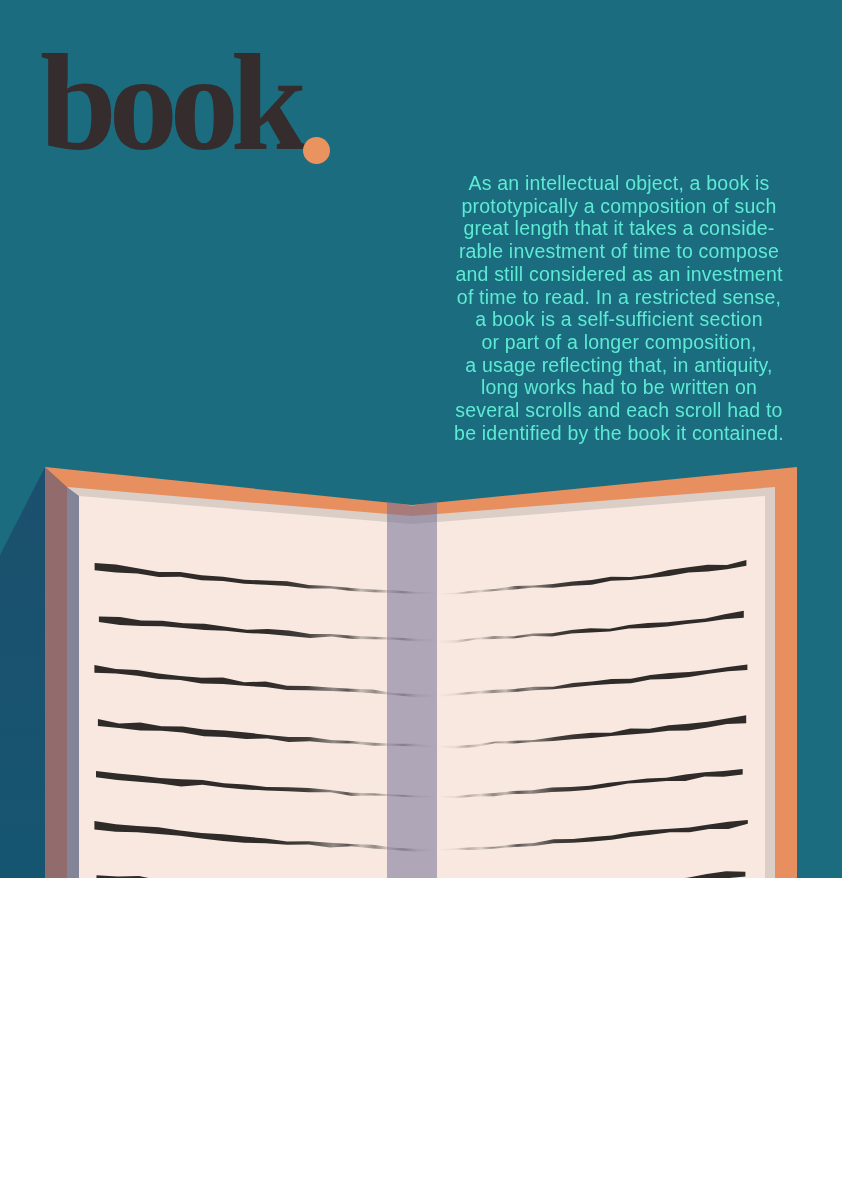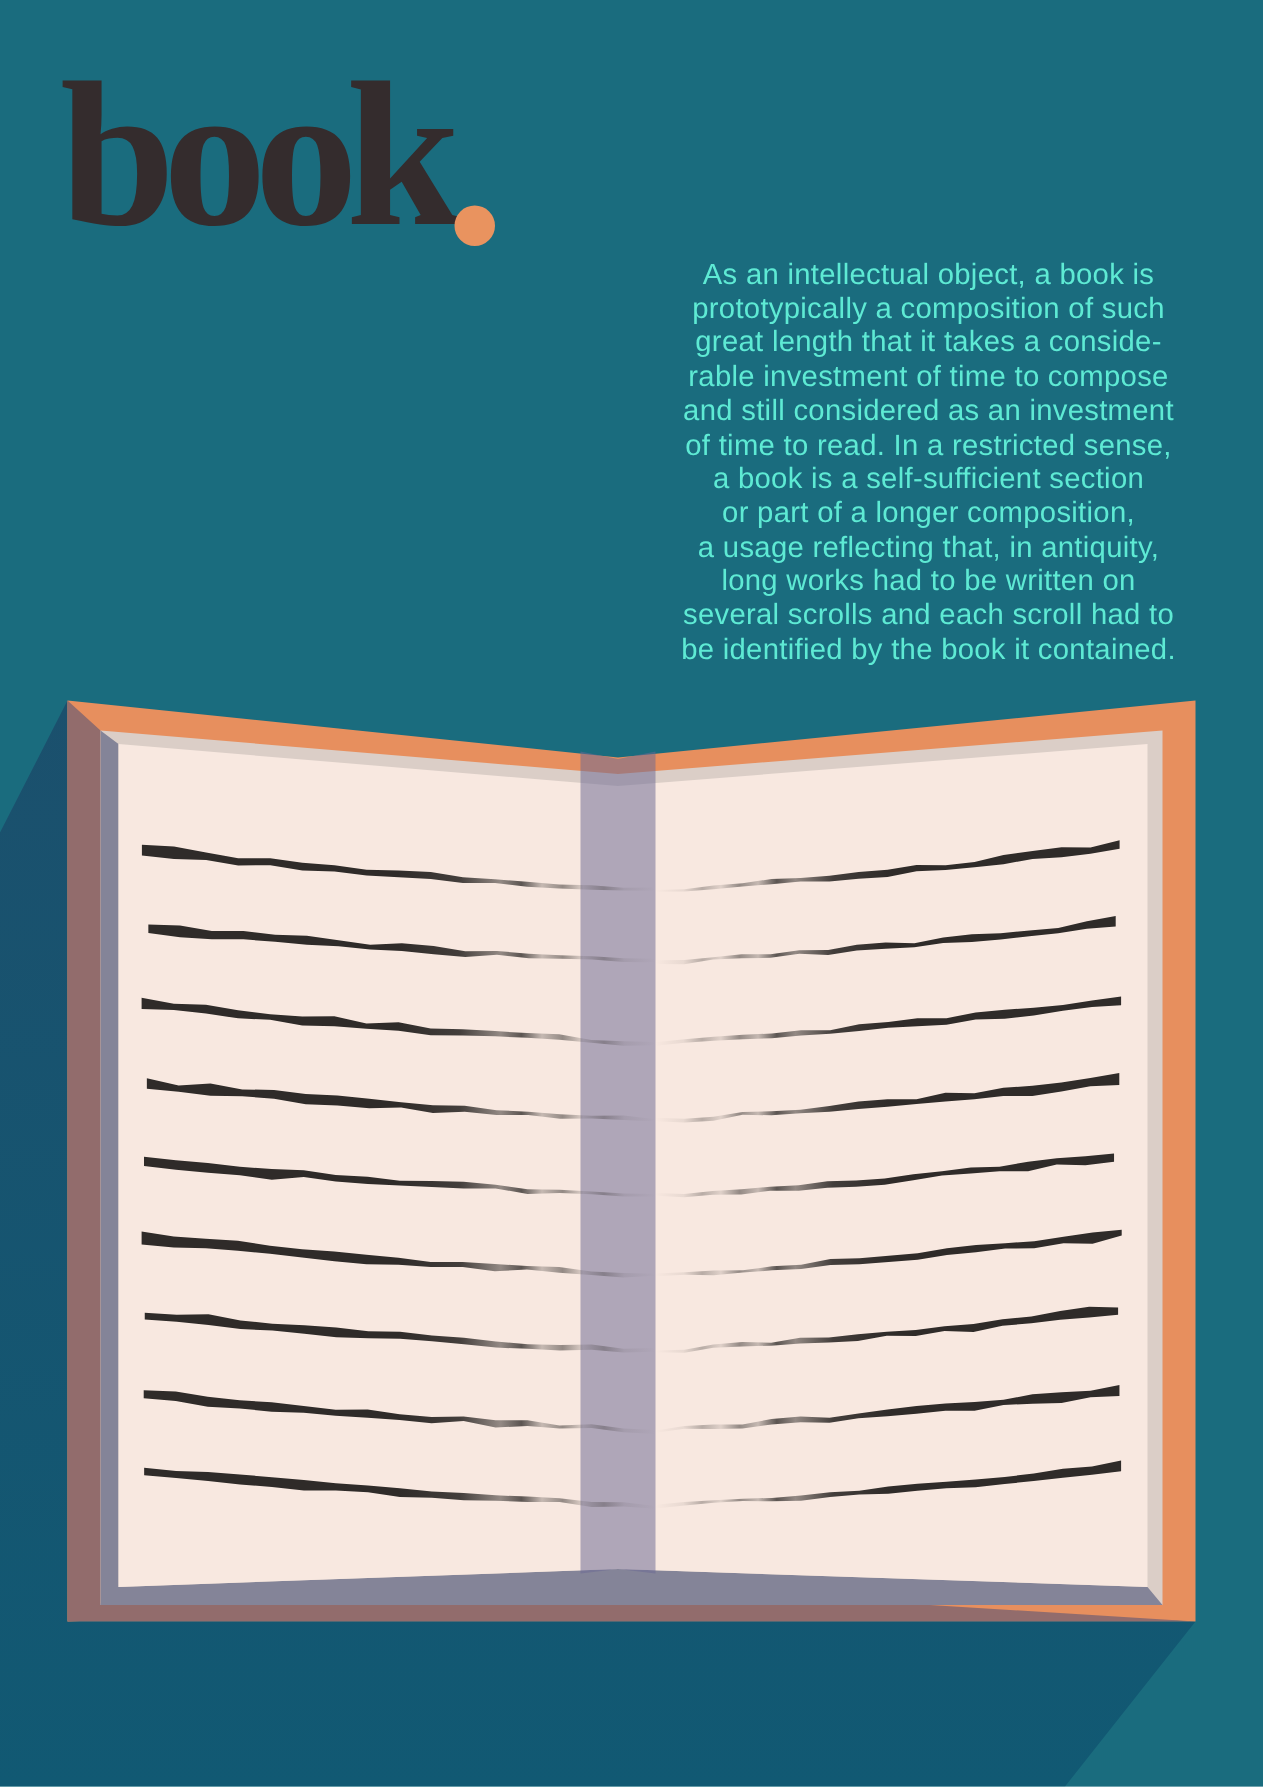--- a/index.html
+++ b/index.html
@@ -1,19 +1,19 @@
 <!DOCTYPE html>
 <html><head>
 <meta charset="utf-8">
 <style>
   html,body{margin:0;padding:0;}
   body{font-family:"Liberation Sans",sans-serif;}
   .poster{
     position:relative;
-    width:842px;height:1191px;
+    width:842px;height:878px;
     overflow:hidden;
   }
   .illustration{
     position:absolute;left:0;top:0;width:842px;height:1191px;display:block;
   }
   .title{
     position:absolute;
     left:40px;top:34px;
     margin:0;
     font-family:"Liberation Serif",serif;

